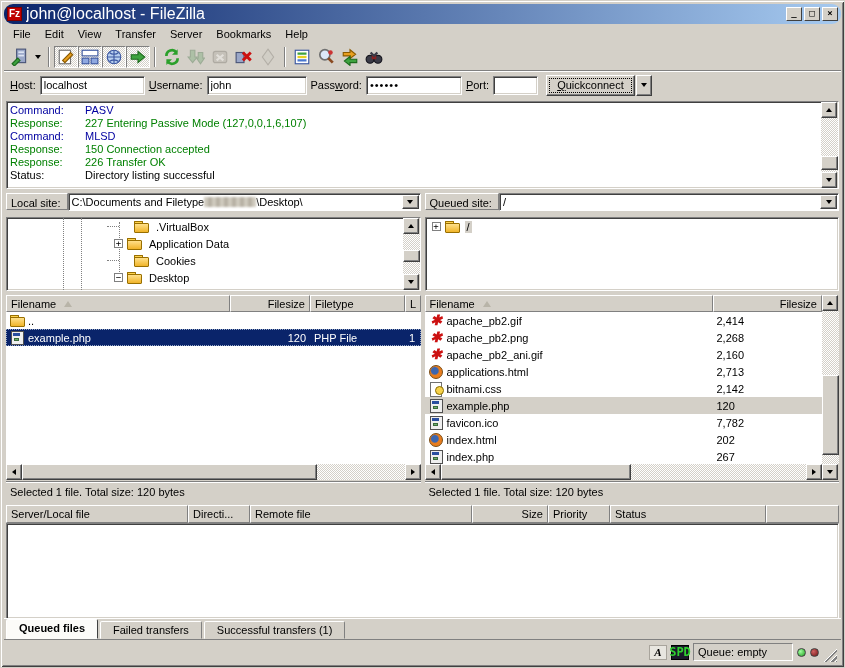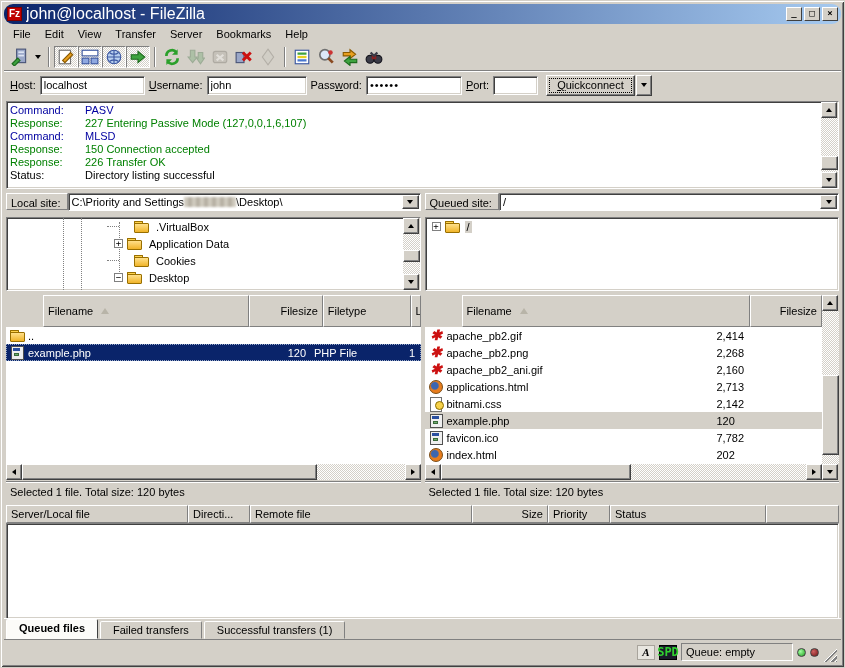--- a/index.html
+++ b/index.html
@@ -123,21 +123,21 @@
   .folder{ width:16px; height:12px; position:relative; flex:none; margin-right:4px; }
   .folder::before{ content:""; position:absolute; left:0; top:0; width:7px; height:3px;
     background:#ffd34d; border:1px solid #996f00; border-bottom:none; border-radius:1px 1px 0 0; }
   .folder::after{ content:""; position:absolute; left:0; top:2px; right:1px; bottom:0;
     background:linear-gradient(#ffe08a,#f0b429); border:1px solid #996f00; border-radius:1px; }
 
   
   .lists{ height:206px; margin:4px 2px 0 2px; flex:none; display:flex; gap:4px; }
   .list-pane{ flex:1; display:flex; flex-direction:column; min-width:0; }
   .list-box{ flex:1; display:flex; flex-direction:column; min-height:0; }
-  .lheader{ height:32px; display:flex; flex:none; background:#8b5cf6;margin-left:37px; }
+  .lheader{ height:17px; display:flex; flex:none; background:#8b5cf6; }
   .hcell{ background:#d4d0c8; padding:2px 4px; white-space:nowrap; overflow:hidden; position:relative;
     border:1px solid; border-color:#fff #808080 #808080 #fff; display:flex; align-items:center; }
   .hcell.right{ justify-content:flex-end; }
   .sort-asc{ width:0; height:0; margin-left:8px;
     border-left:4px solid transparent; border-right:4px solid transparent; border-bottom:6px solid #b8b4a8; }
   .rows{ flex:1; background:#fff; overflow:hidden; }
   .lrow{ height:17px; display:flex; align-items:center; white-space:nowrap; }
   .lrow .cell{ padding:0 4px; overflow:hidden; display:flex; align-items:center; height:17px; flex:none;}
   .cell.right{ justify-content:flex-end; }
   .lrow.sel-active{ background:#0a246a; color:#fff; outline:1px dotted #96a8c8; outline-offset:-1px;}
@@ -180,21 +180,21 @@
   .tab.active{ background:#fcfbf8; font-weight:bold; height:20px; border-color:#fff #404040 transparent #fff; }
 
   
   .statusbar{ height:24px; flex:none; display:flex; align-items:center; justify-content:flex-end;
     padding:2px 4px 2px 4px; gap:4px; }
   .sb-icon{ width:18px; height:15px; flex:none; display:flex; align-items:center; justify-content:center;
     border:1px solid #a8a49c; background:#e8e6e0; }
   .icon-datatype{ font-style:italic; font-weight:bold; font-size:11px; font-family:"Liberation Serif",serif; }
   .icon-speed{ background:#1a1a2a; color:#30d030; font-size:12px; font-weight:bold; letter-spacing:0;
     font-family:"DejaVu Sans Mono",monospace; border-color:#000; }
-  .queue-status{ height:18px; width:112px; padding:2px 4px; background:#d4d0c8; white-space:nowrap;
+  .queue-status{ height:18px; width:100px; padding:2px 4px; background:#d4d0c8; white-space:nowrap;
     border:1px solid; border-color:#808080 #fff #fff #808080; }
   .led{ width:9px; height:9px; border-radius:50%; flex:none; border:1px solid #404040; }
   .led-green{ background:radial-gradient(circle at 35% 35%, #a0ffa0, #1f9e1f); }
   .led-red{ background:radial-gradient(circle at 35% 35%, #d06060, #6e1515); }
   .grip{ width:14px; height:14px; flex:none; align-self:flex-end;
     background:linear-gradient(135deg, transparent 0 50%, #fff 50% 56%, #808080 56% 64%, transparent 64% 72%, #fff 72% 78%, #808080 78% 86%, transparent 86% 92%, #fff 92% 96%, #808080 96%); }
 </style>
 </head>
 <body>
 
@@ -379,21 +379,21 @@
         </div>
     </div>
   </div>
 
   <div class="sites">
 
     <div class="site-pane">
       <div class="site-head">
         <div class="site-label">Local site:</div>
         <div class="site-combo">
-          <div class="combo-text"><span>C:\Priority and Settings</span><span class="redact"></span><span>\Desktop\</span></div>
+          <div class="combo-text"><span>C:\Documents and Filetype</span><span class="redact"></span><span>\Desktop\</span></div>
           <div class="combo-dd">
               <i></i>
             </div>
         </div>
       </div>
       <div class="tree-wrap sunken">
         <div class="tree">
           <span class="guide" style="left:56px;"></span>
           <span class="guide" style="left:74px;"></span>
           <span class="guide" style="left:112px; top:4px; bottom:8px;"></span>

